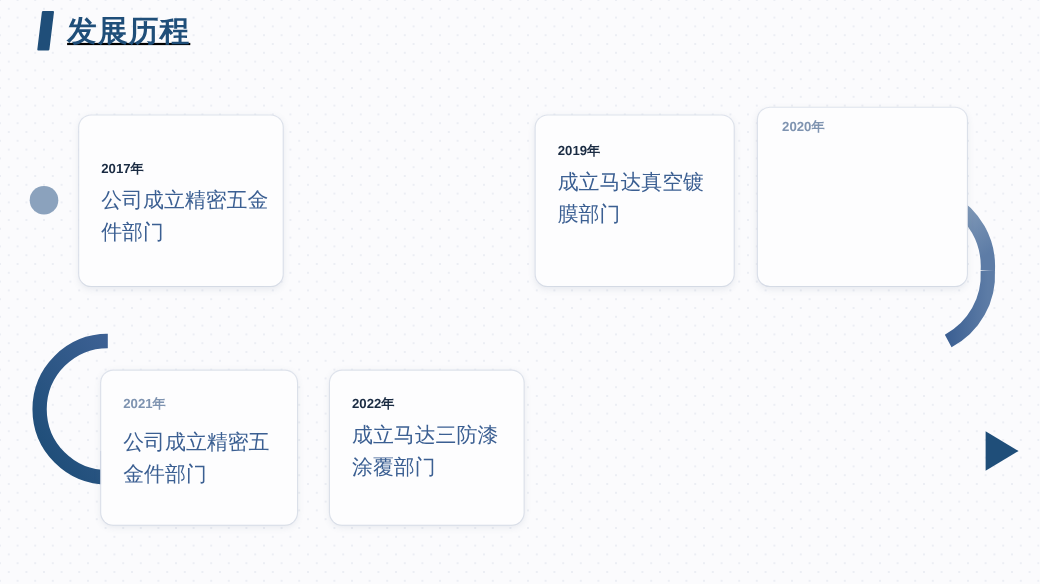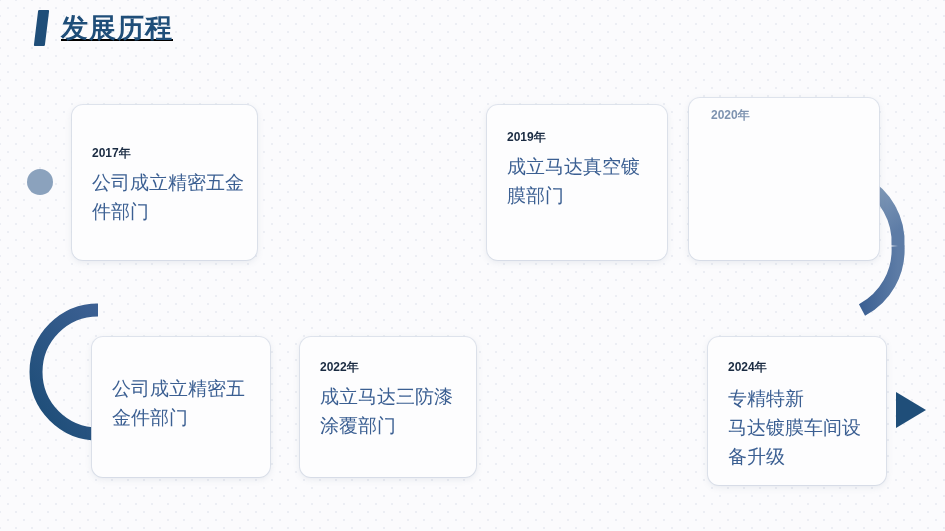--- a/index.html
+++ b/index.html
@@ -178,33 +178,27 @@
   </div>
 
   <div class="card" style="left:689px; top:98px; width:190px; height:162px;">
     <div class="card-inner" style="top:11px; left:14px; right:8px;">
       <div class="year light" style="margin-left:8px;">2020年</div>
     </div>
   </div>
 
   <div class="card" style="left:92px; top:337px; width:178px; height:140px;">
     <div class="card-inner" style="top:24px;">
+      <div class="year light">2021年</div>
       <div class="body-text blue" style="margin-top:14px;">公司成立精密五金件部门</div>
     </div>
   </div>
 
   <div class="card" style="left:300px; top:337px; width:176px; height:140px;">
     <div class="card-inner" style="top:24px;">
       <div class="year dark">2022年</div>
       <div class="body-text blue" style="">成立马达三防漆涂覆部门</div>
     </div>
   </div>
 
 
-  <div class="card" style="left:708px; top:337px; width:178px; height:148px;">
-    <div class="card-inner" style="top:24px;">
-      <div class="year dark">2024年</div>
-      <div class="body-text blue" style="margin-top:10px;">专精特新
-马达镀膜车间设备升级</div>
-    </div>
-  </div>
 
 </div>
 
 </body></html>

